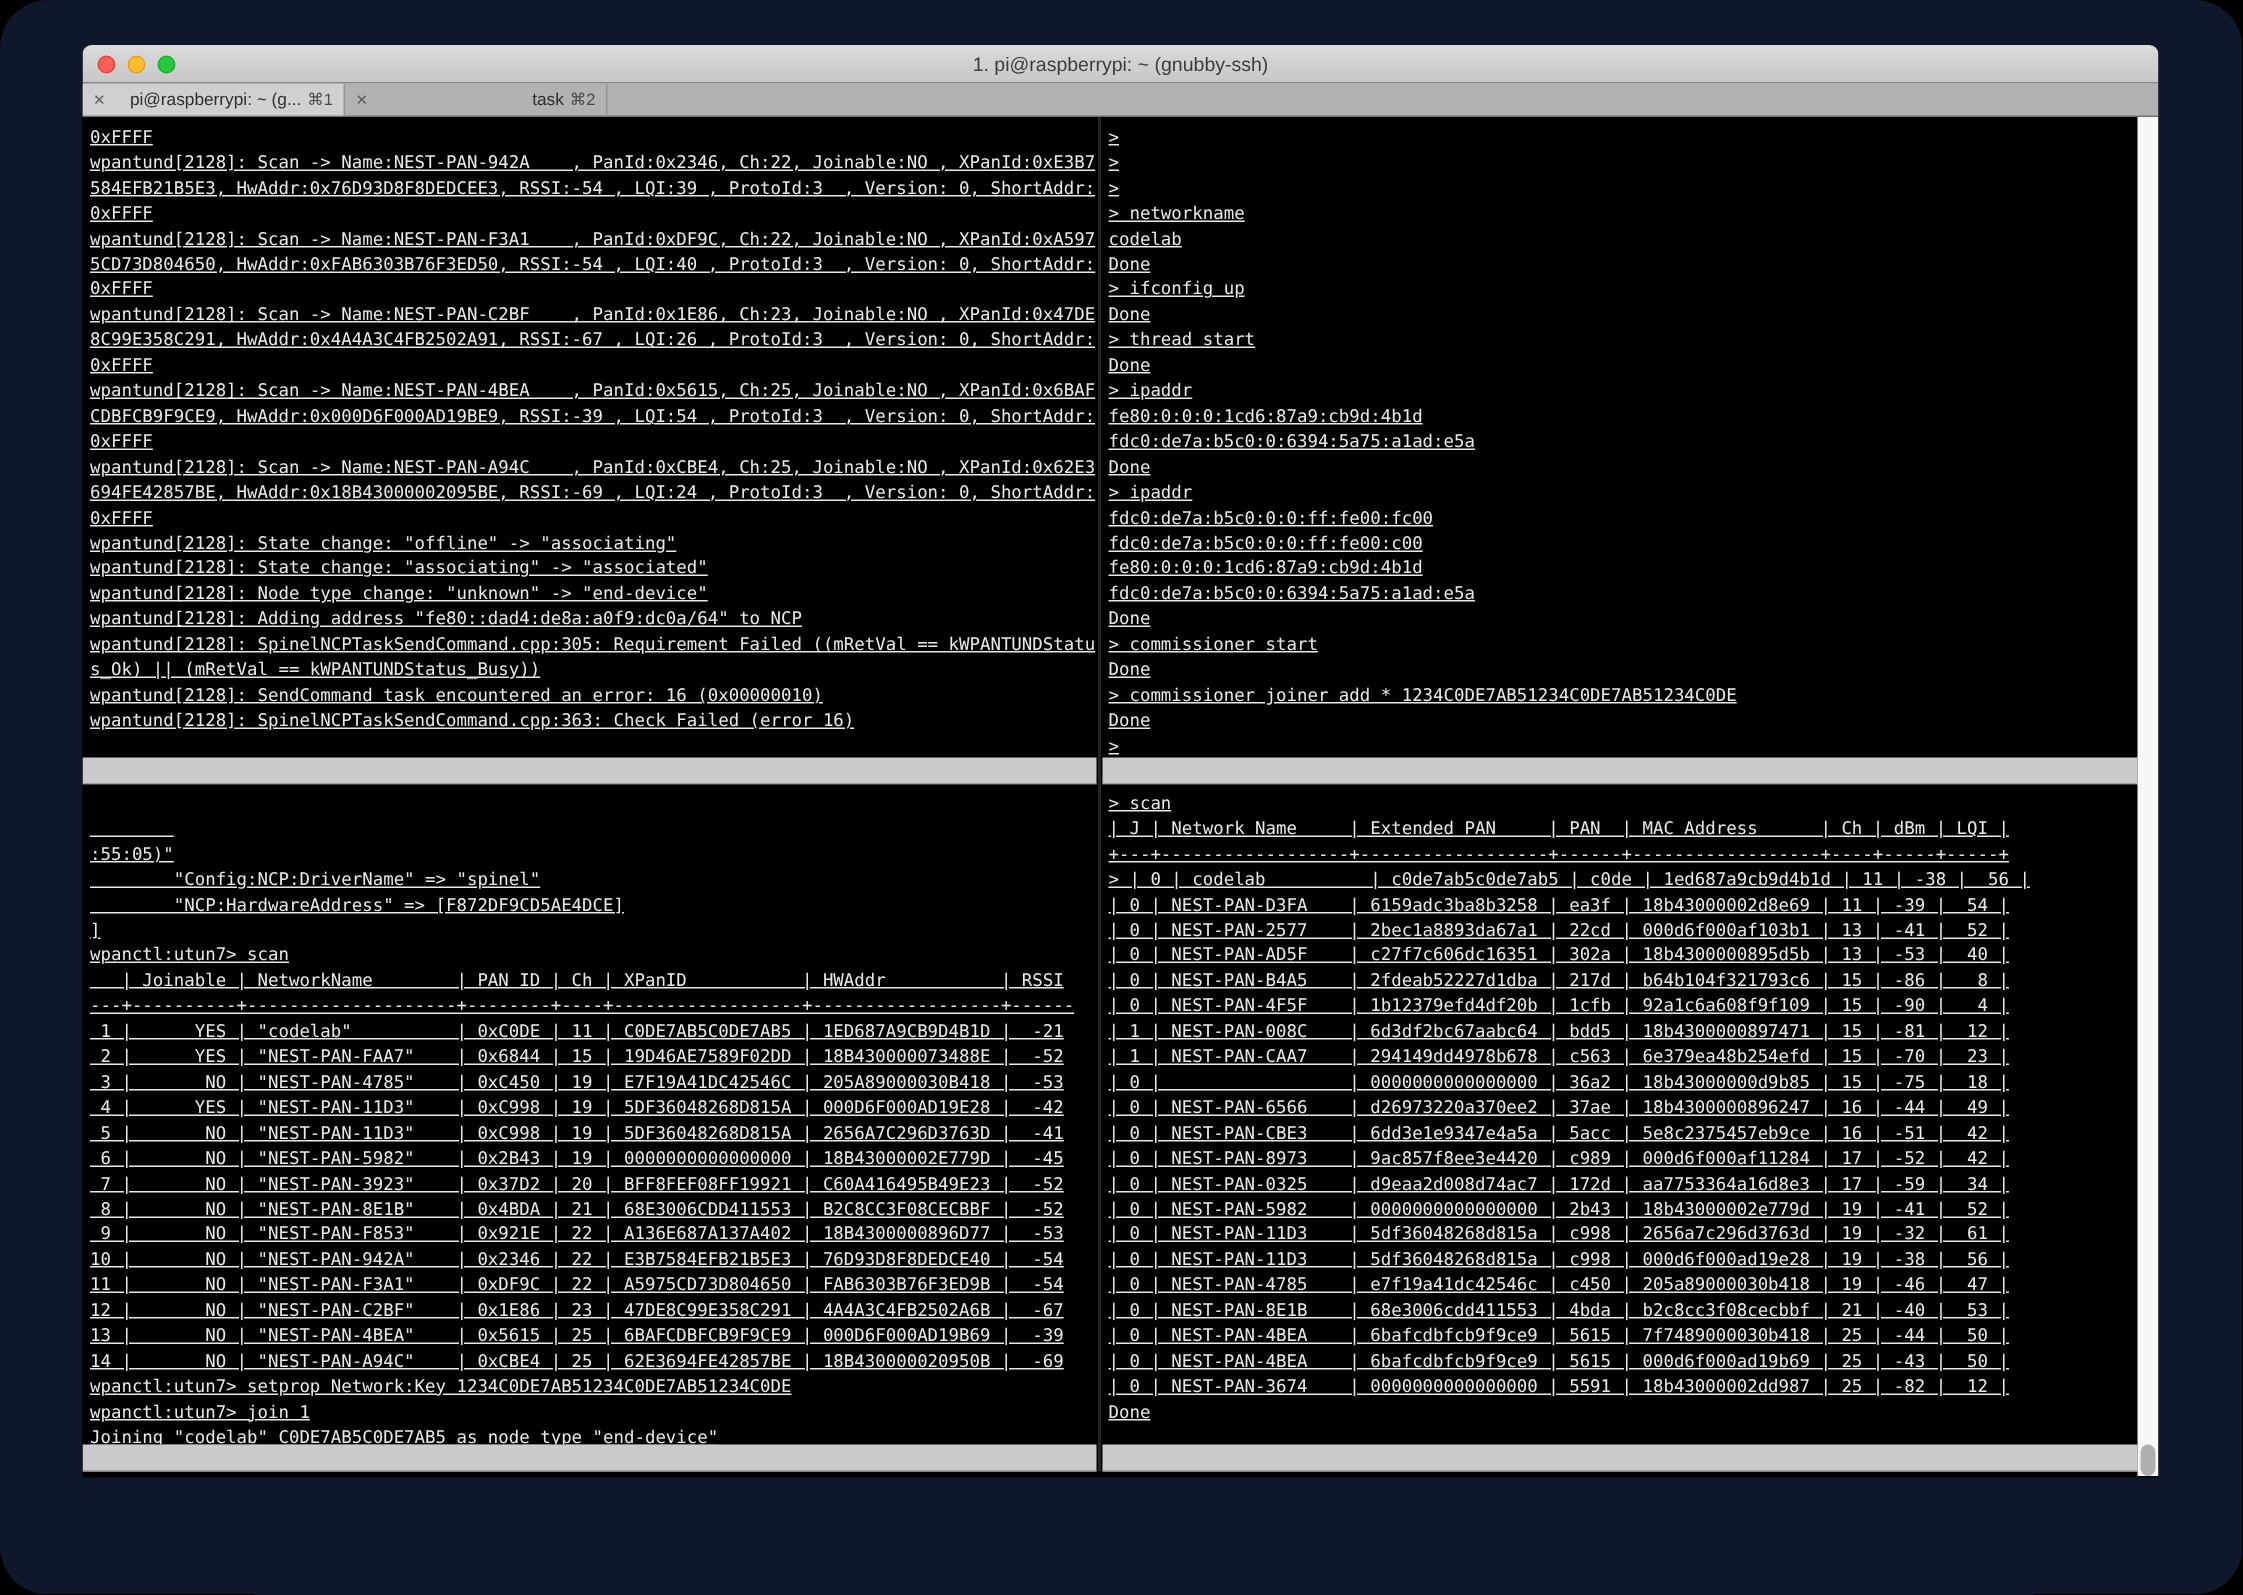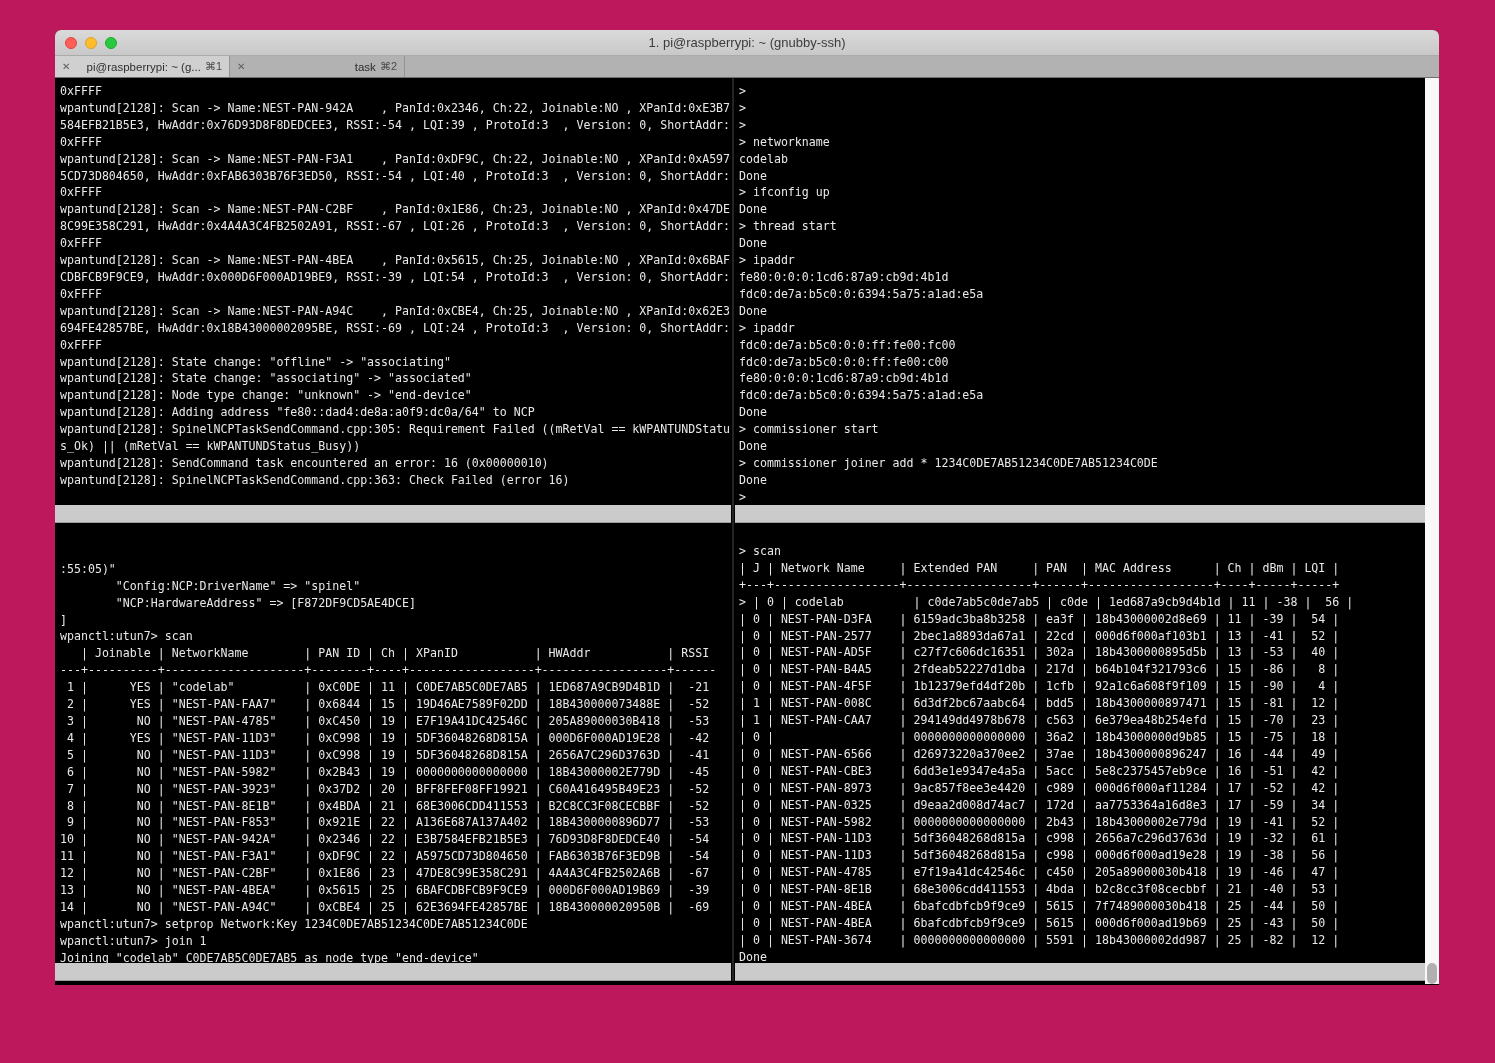--- a/index.html
+++ b/index.html
@@ -1,18 +1,18 @@
 <!DOCTYPE html>
 <html><head>
 <meta charset="utf-8">
 <style>
   * { margin:0; padding:0; box-sizing:border-box; }
   html,body { width:1495px; height:1063px; background:#000; overflow:hidden;
               font-family:"Liberation Sans", sans-serif; }
-  .screen { position:relative; width:1495px; height:1063px; background:#be185d; }
+  .screen { position:relative; width:1495px; height:1063px; background:#0f172a;border-radius:32px; }
 
   .window { position:absolute; left:55px; top:30px; width:1384px; height:955px;
             border-radius:6px 6px 0 0; overflow:hidden; background:#000; }
 
   
   .titlebar { position:relative; height:26px;
               background:linear-gradient(#dadada,#c8c8c8);
               border-bottom:1px solid #ababab; }
   .traffic-lights { position:absolute; left:10px; top:7px; display:flex; gap:8px; }
   .tl { width:12px; height:12px; border-radius:50%; display:inline-block; }
@@ -29,25 +29,25 @@
   .tab-close { color:#5c5c5c; font-size:10px; margin-right:6px; cursor:default; }
   .tab-label { flex:1; text-align:right; white-space:nowrap; overflow:hidden; }
   .tab-shortcut { color:#4a4a4a; font-size:11px; margin-left:4px; }
   .tab-filler { flex:1; }
 
   
   .content { position:relative; height:906px; background:#000; }
   .term, .term pre, .prompt-line {
       font-family:"DejaVu Sans Mono", monospace;
       font-size:11.6px; line-height:16.9px; color:#e9e9e9; white-space:pre; }
-  pre.pane, div.pane { position:absolute; overflow:hidden; background:#000; }
+  pre.pane, div.pane { position:absolute; overflow:hidden; background:#000;text-decoration:underline; }
   .pane-tl { left:0;   top:0;   width:676px; height:427px; padding:5px 0 0 5px; }
   .pane-tr { left:680px; top:0; width:690px; height:427px; padding:5px 0 0 4px; }
   .pane-bl { left:0;   top:445px; width:676px; height:440px; padding:4px 0 0 5px; }
-  .pane-br { left:680px; top:445px; width:690px; height:440px; padding:20px 0 0 4px; }
+  .pane-br { left:680px; top:445px; width:690px; height:440px; padding:4px 0 0 4px; }
   .vdivider { position:absolute; left:677px; top:0; width:2px; height:903px;
               background:#242424; cursor:col-resize; }
 
   
   .bar { position:absolute; height:18px; background:#cbcbcb; color:#1c1c1c;
          font-family:"DejaVu Sans Mono", monospace; font-size:11.6px;
          line-height:18px; padding-left:28px; border-bottom:1px solid #9e9e9e; }
   .bar-tl { left:0;    top:427px; width:676px; }
   .bar-tr { left:680px; top:427px; width:690px; }
   .bar-bl { left:0;    top:885px; width:676px; }

